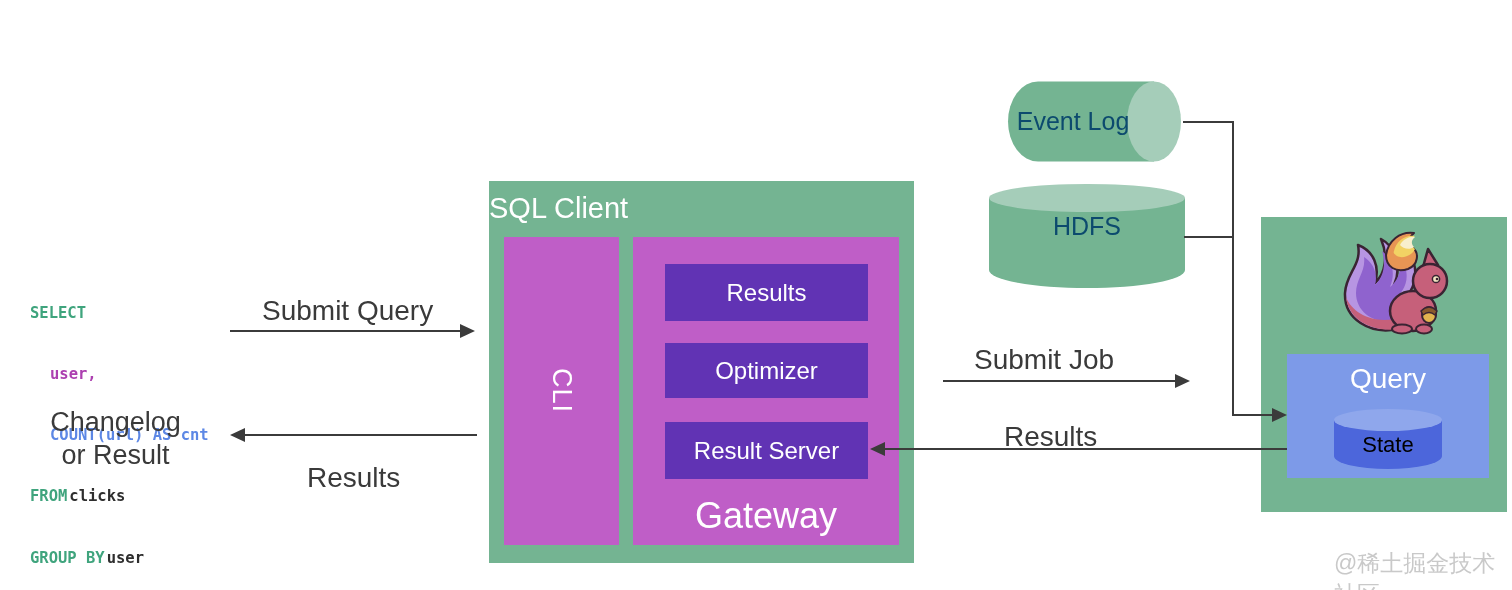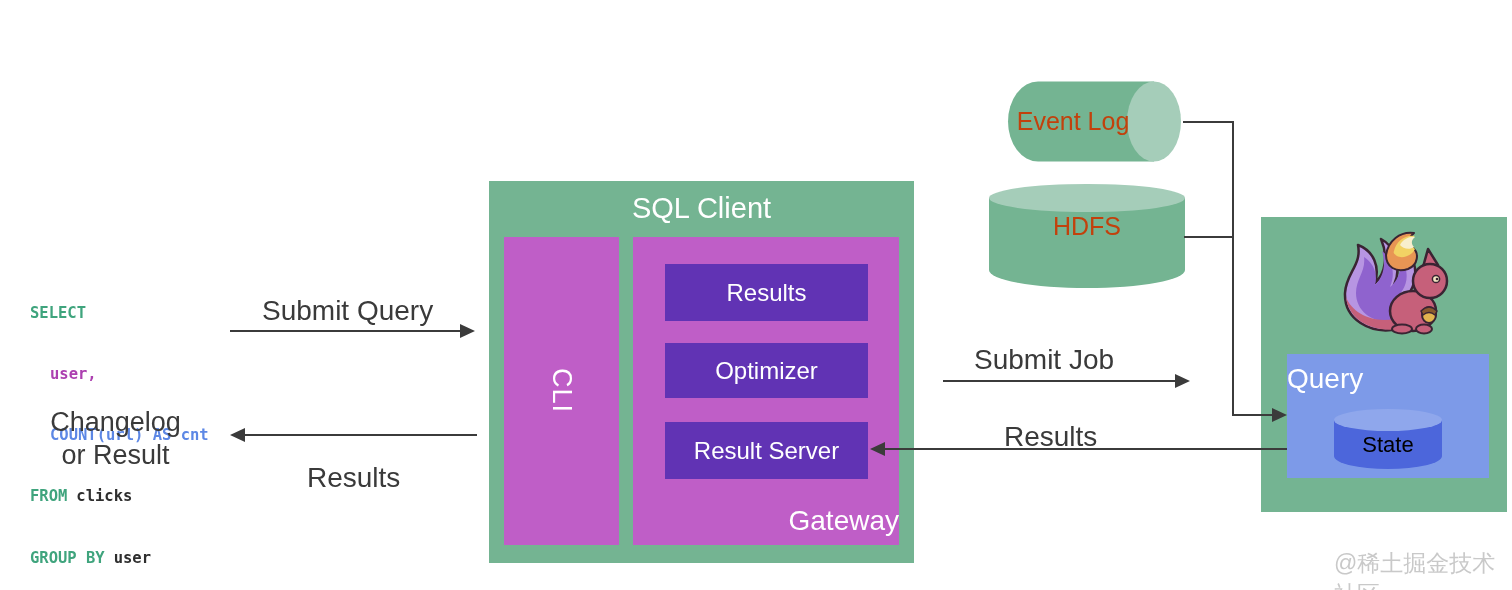--- a/index.html
+++ b/index.html
@@ -15,58 +15,58 @@
           font-family:"Liberation Sans",sans-serif;}
 
   
   .code{position:absolute;left:30px;top:262px;font-family:"DejaVu Sans Mono","Liberation Mono",monospace;
         font-weight:bold;font-size:15.5px;line-height:20.4px;white-space:pre;}
   .code .ln{display:block}
   .ind{padding-left:20px}
   .kw{color:var(--codeKeyword,#3FA47D)}
   .idt{color:var(--codeIdent,#AC3FB0)}
   .fn{color:var(--codeFn,#5C87E5)}
-  .pl{color:var(--codePlain,#2E2E2E);margin-left:9px}
+  .pl{color:var(--codePlain,#2E2E2E);margin-left:2px}
 
   
   .lbl{position:absolute;color:var(--textDark,#3A3A3A);font-size:28px;white-space:nowrap}
   .lbl-submit-query{left:262px;top:295px}
   .lbl-results-left{left:307px;top:462px}
   .lbl-submit-job{left:974px;top:344px}
   .lbl-results-right{left:1004px;top:421px}
   .changelog{position:absolute;left:38px;top:406px;width:155px;text-align:center;
              color:var(--textDark,#3A3A3A);font-size:27px;line-height:33px}
 
   
   .sql-client{position:absolute;left:489px;top:181px;width:425px;height:382px;background:var(--green,#74B492)}
-  .sql-title{position:absolute;left:0;top:11px;width:100%;text-align:center;color:#fff;font-size:29px}
+  .sql-title{position:absolute;left:0;top:11px;width:100%;color:#fff;font-size:29px}
   .cli{position:absolute;left:15px;top:56px;width:115px;height:308px;background:var(--magenta,#BF5EC7);
        display:flex;align-items:center;justify-content:center}
   .cli-label{writing-mode:vertical-rl;color:#fff;font-size:27px;letter-spacing:1px}
   .gateway{position:absolute;left:144px;top:56px;width:266px;height:308px;background:var(--magenta,#BF5EC7)}
   .component{position:absolute;left:32px;width:203px;height:57px;background:var(--purple,#6133B4);
              color:#fff;font-size:24px;display:flex;align-items:center;justify-content:center}
   .comp-catalog{top:27px}
   .comp-optimizer{top:106px;height:55px}
   .comp-result-server{top:185px}
-  .gateway-label{position:absolute;left:0;bottom:8px;width:100%;text-align:right;color:#fff;font-size:28px}
+  .gateway-label{position:absolute;left:0;bottom:8px;width:100%;text-align:center;color:#fff;font-size:36px}
 
   
   .cyl{position:absolute}
   .cyl-eventlog{left:988px;top:80px;width:196px;height:83px}
   .cyl-database{left:987px;top:182px;width:200px;height:108px}
-  .cyl-text{position:absolute;color:#c2410c;font-size:25px;text-align:center}
+  .cyl-text{position:absolute;color:#0c4a6e;font-size:25px;text-align:center}
   .eventlog-text{left:0;top:0;width:170px;height:83px;display:flex;align-items:center;justify-content:center}
   .database-text{left:0;top:26px;width:200px;line-height:36px}
 
   
   .flink-panel{position:absolute;left:1261px;top:217px;width:246px;height:295px;background:var(--green,#74B492)}
   .flink-logo{position:absolute;left:75px;top:12px;width:116px;height:116px}
   .query-box{position:absolute;left:26px;top:137px;width:202px;height:124px;background:var(--bluePanel,#7D9AE8)}
-  .query-label{position:absolute;left:0;top:9px;width:100%;text-align:left;color:#fff;font-size:28px}
+  .query-label{position:absolute;left:0;top:9px;width:100%;text-align:center;color:#fff;font-size:28px}
   .state-wrap{position:absolute;left:45px;top:53px;width:112px;height:64px}
   .state-label{position:absolute;left:0;top:0;width:100%;height:100%;display:flex;align-items:center;
                justify-content:center;padding-top:12px;color:#000000;font-size:22px}
 
   
   .connectors{position:absolute;left:0;top:0;width:1512px;height:590px;z-index:10;pointer-events:none}
   .connectors line,.connectors polyline{stroke:var(--arrow,#3B3B3B);stroke-width:2;fill:none}
   .connectors polygon{fill:var(--arrow,#3B3B3B)}
 
   .watermark{position:absolute;left:1334px;top:548px;font-size:23px;color:var(--watermark,#C9C9C9)}

